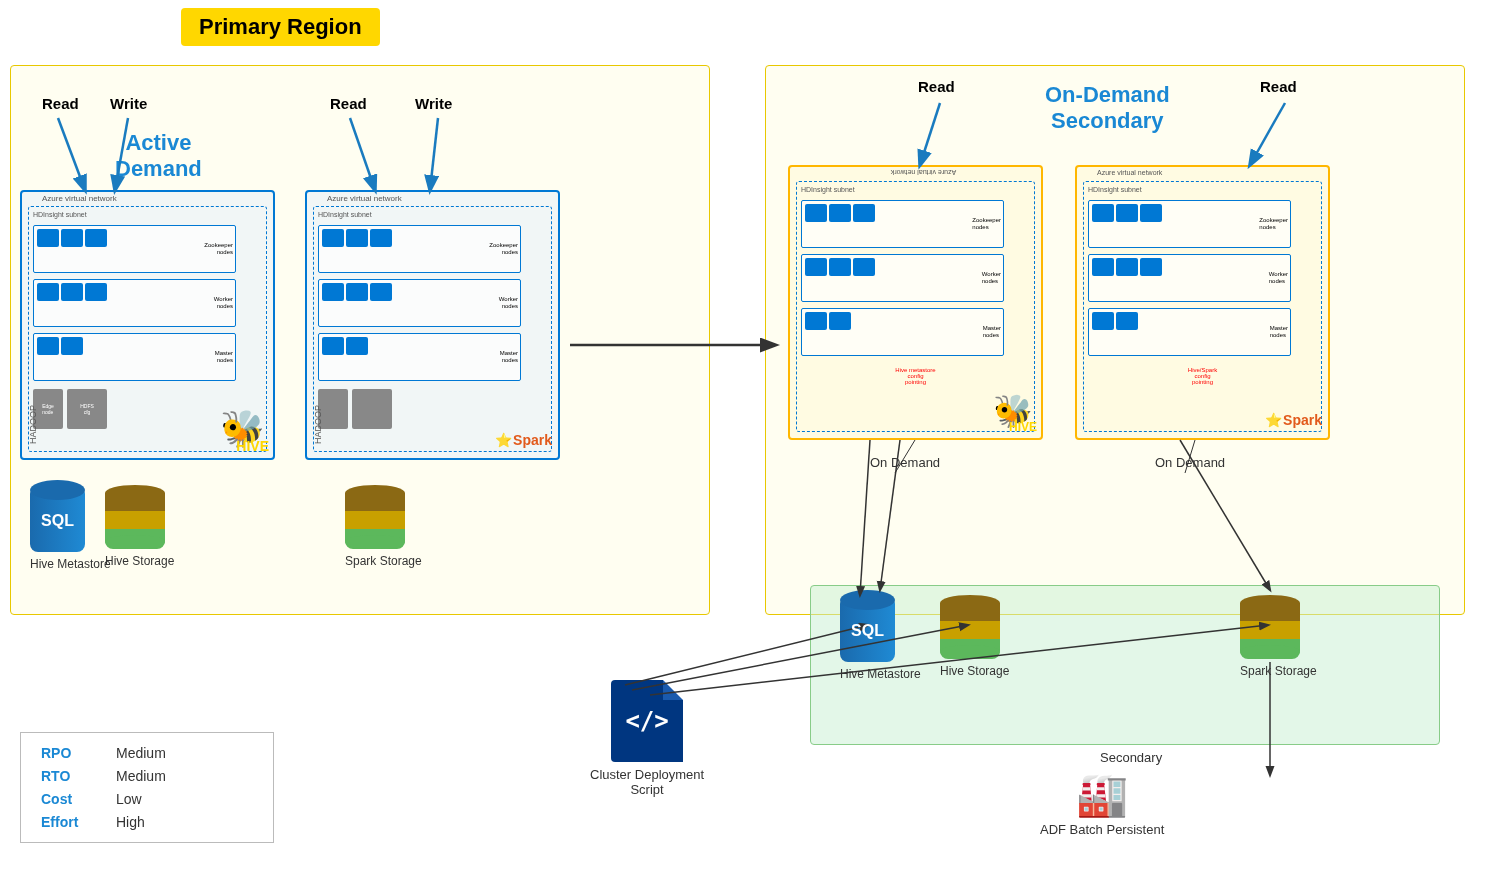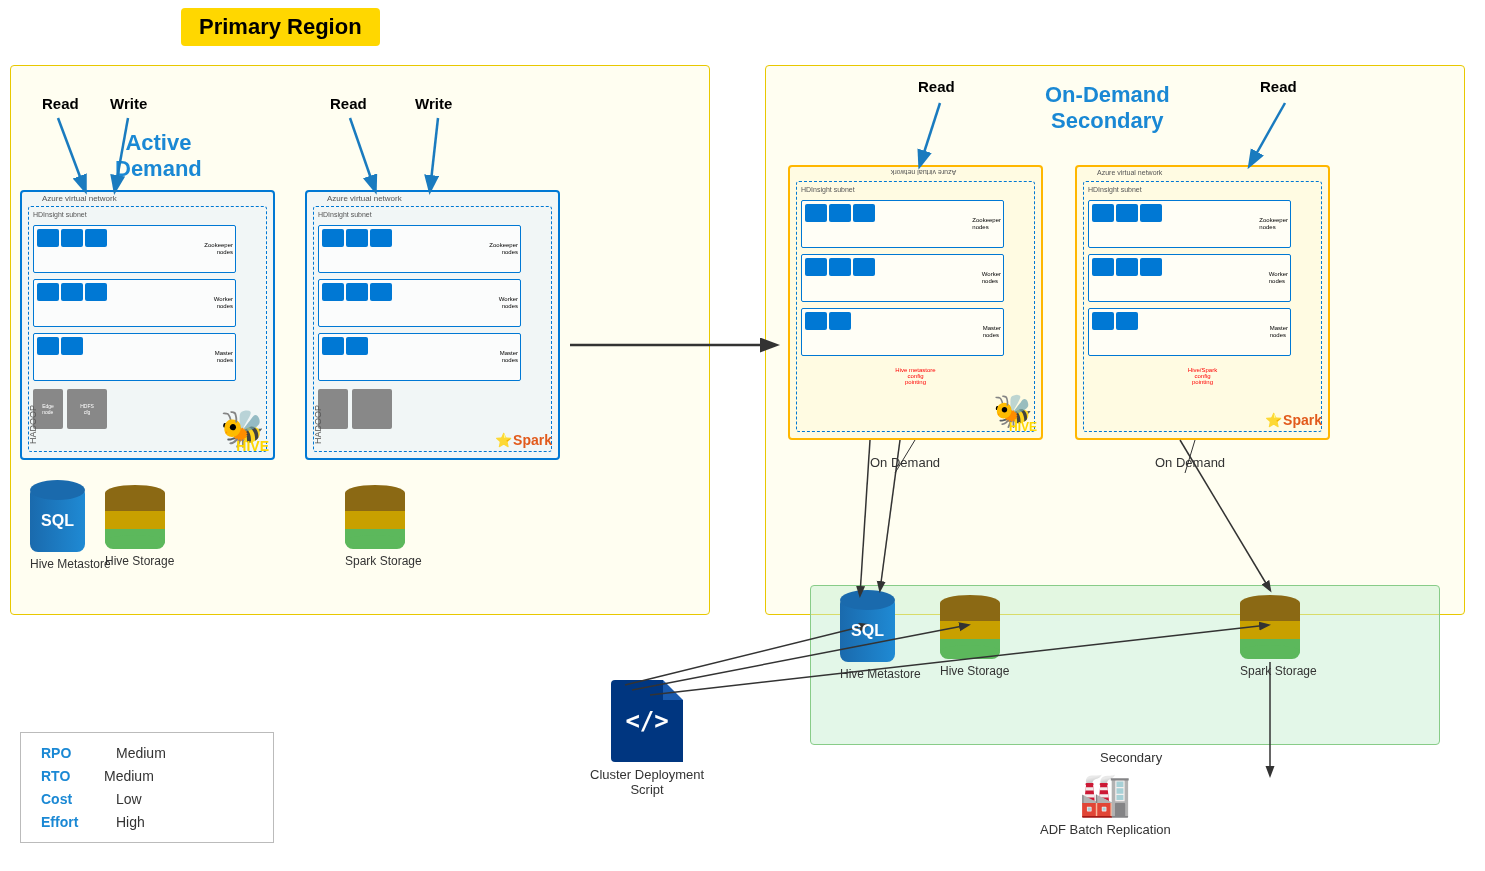--- a/index.html
+++ b/index.html
@@ -315,29 +315,29 @@
     <div style="width:72px;height:82px;background:#003680;border-radius:4px 4px 0 4px;position:relative;display:flex;align-items:center;justify-content:center;margin:0 auto;">
       <div style="position:absolute;top:0;right:0;width:0;height:0;border-left:20px solid #1a5aad;border-top:20px solid white;"></div>
       <span style="color:white;font-size:24px;font-family:monospace;font-weight:bold;">&lt;/&gt;</span>
     </div>
     <div style="font-size:13px;margin-top:5px;color:#333;">Cluster Deployment</div>
     <div style="font-size:13px;color:#333;">Script</div>
   </div>
 
   <div style="position:absolute;top:770px;left:1040px;text-align:center;">
     <div style="font-size:42px;margin:0 auto;">🏭</div>
-    <div style="font-size:13px;margin-top:3px;color:#333;">ADF Batch Replication</div>
+    <div style="font-size:13px;margin-top:3px;color:#333;">ADF Batch Persistent</div>
   </div>
 
   <div style="position:absolute;bottom:28px;left:20px;border:1.5px solid #bbb;padding:12px 20px;width:254px;background:white;">
     <div style="display:flex;gap:20px;margin-bottom:7px;">
       <span style="color:#1a88d4;font-weight:bold;width:55px;font-size:14px;">RPO</span>
       <span style="color:#333;font-size:14px;">Medium</span>
     </div>
-    <div style="display:flex;gap:8px;margin-bottom:7px;">
+    <div style="display:flex;gap:20px;margin-bottom:7px;">
       <span style="color:#1a88d4;font-weight:bold;width:55px;font-size:14px;">RTO</span>
       <span style="color:#333;font-size:14px;">Medium</span>
     </div>
     <div style="display:flex;gap:20px;margin-bottom:7px;">
       <span style="color:#1a88d4;font-weight:bold;width:55px;font-size:14px;">Cost</span>
       <span style="color:#333;font-size:14px;">Low</span>
     </div>
     <div style="display:flex;gap:20px;">
       <span style="color:#1a88d4;font-weight:bold;width:55px;font-size:14px;">Effort</span>
       <span style="color:#333;font-size:14px;">High</span>

